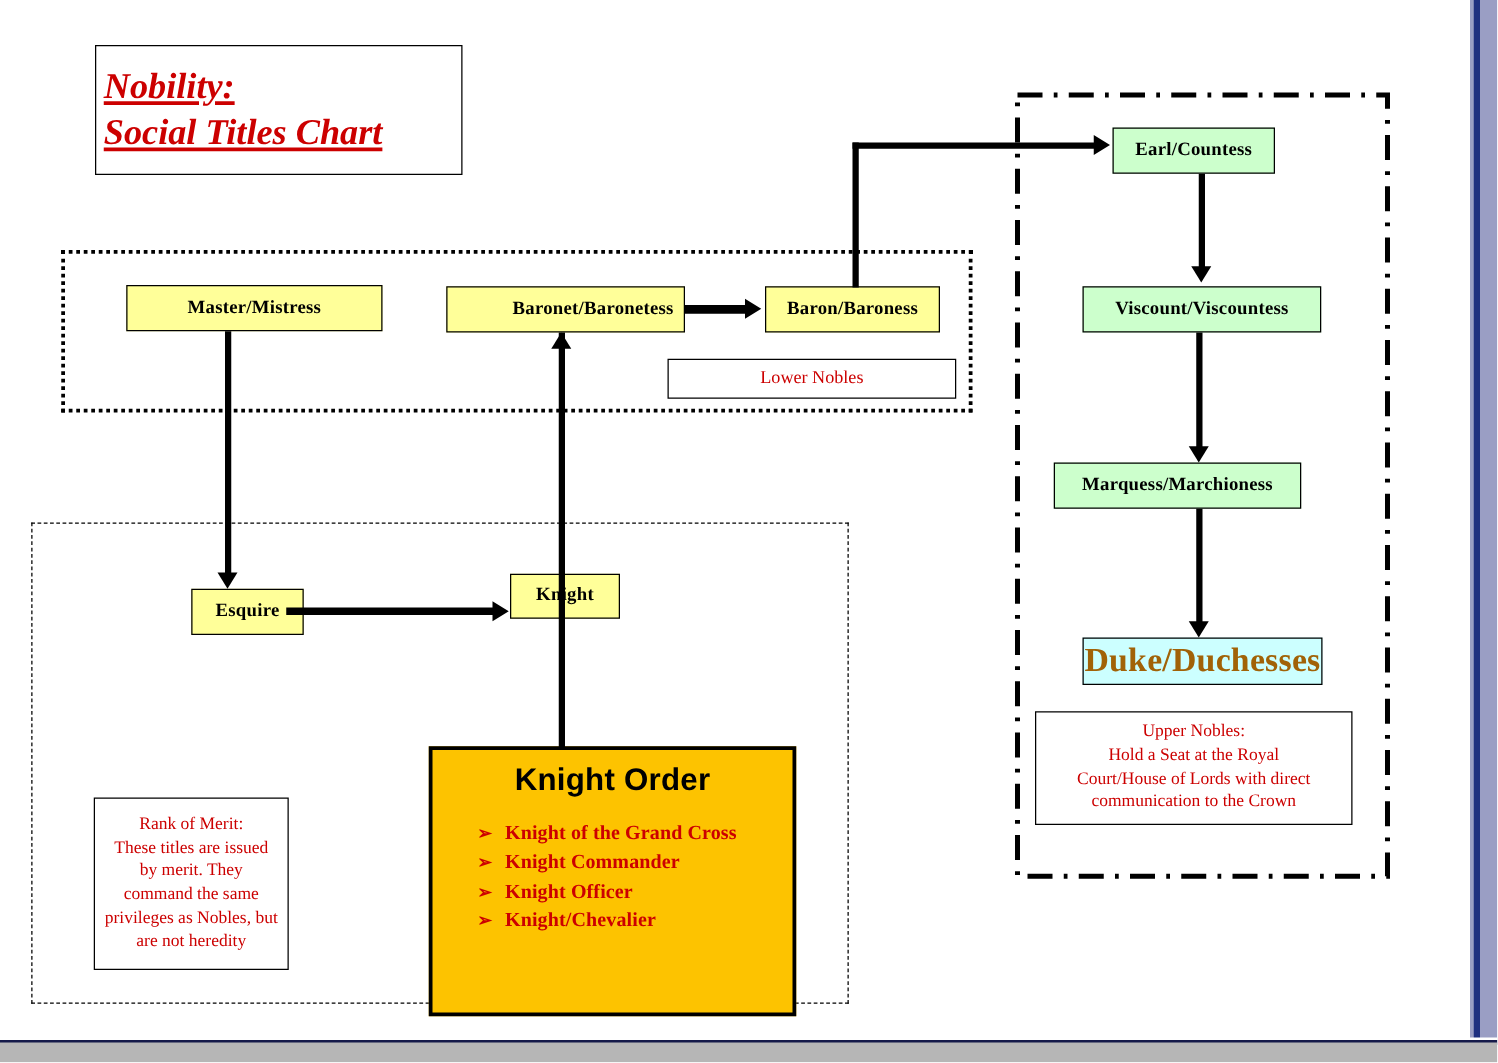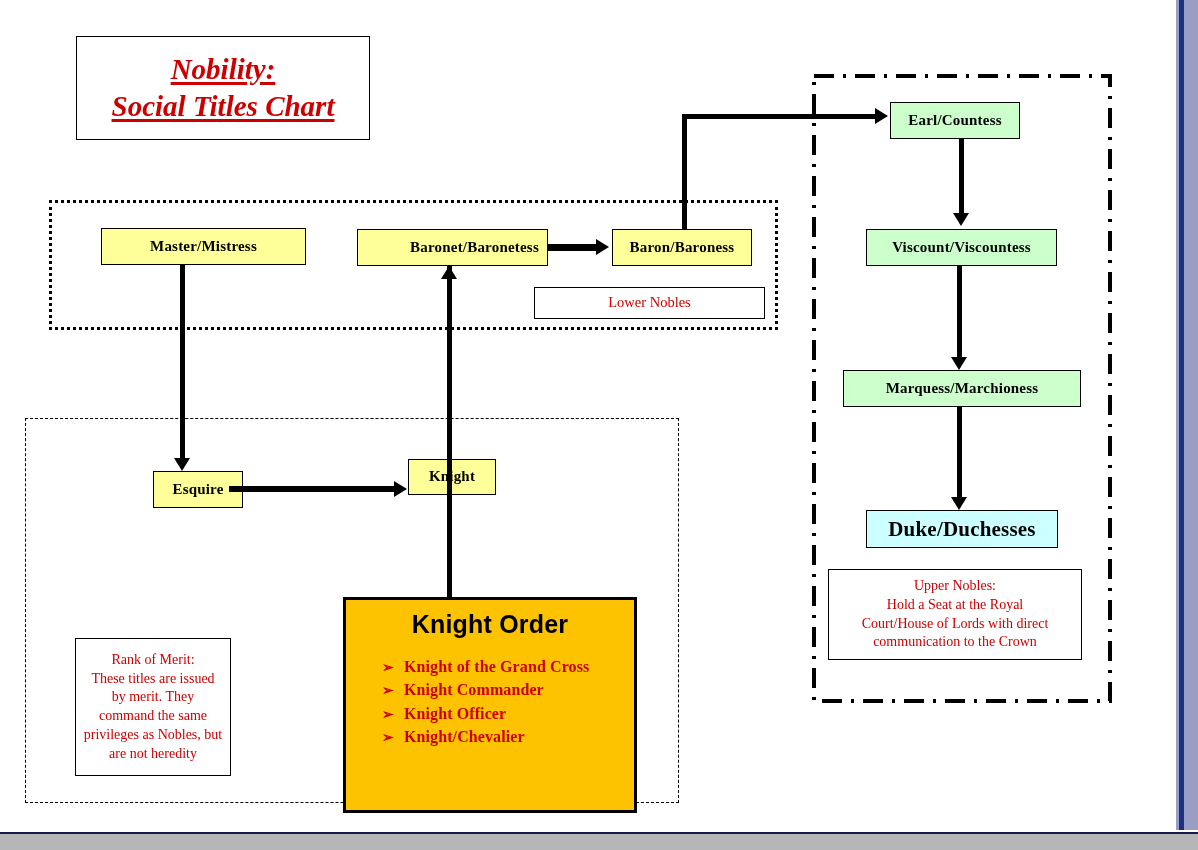--- a/index.html
+++ b/index.html
@@ -65,31 +65,30 @@
     text-align: center;
     font-family: "Liberation Serif", serif;
     font-size: 15px;
     font-weight: bold;
     color: #000000;
     line-height: 1.15;
     letter-spacing: 0.2px;
   }
   .node.yellow { background: #ffff99; }
   .node.green  { background: #ccffcc; }
-  .node.cyan   { background: #ccffff; color: #000000; font-size: 21px; }
+  .node.cyan   { background: #ccffff; color: #a16207; font-size: 27px; }
 
   
   .title-box {
     position: absolute;
     box-sizing: border-box;
     background: #ffffff;
     border: 1.3px solid #000000;
     display: flex;
     flex-direction: column;
-    align-items: center;
     justify-content: center;
     padding: 4px 6px;
   }
   .title-line {
     color: #cc0000;
     font-family: "Liberation Serif", serif;
     font-style: italic;
     font-weight: bold;
     font-size: 29px;
     text-decoration: underline;
@@ -240,21 +239,21 @@
   </div>
 
   <div class="node green" style="left:890px; top:102px; width:130px; height:37px;">
     <span>Earl/Countess</span>
   </div>
 
   <div class="node green" style="left:866px; top:229px; width:191px; height:37px;">
     <span>Viscount/Viscountess</span>
   </div>
 
-  <div class="node green" style="left:843px; top:370px; width:238px; height:37px;text-align:right;">
+  <div class="node green" style="left:843px; top:370px; width:198px; height:37px;text-align:right;">
     <span>Marquess/Marchioness</span>
   </div>
 
   <div class="node cyan" style="left:866px; top:510px; width:192px; height:38px;">
     <span>Duke/Duchesses</span>
   </div>
 
   <div class="note-box" style="left:828px; top:569px; width:254px; height:91px; font-size:14px;">
     <span class="nline">Upper Nobles:</span>
     <span class="nline">Hold a Seat at the Royal</span>

